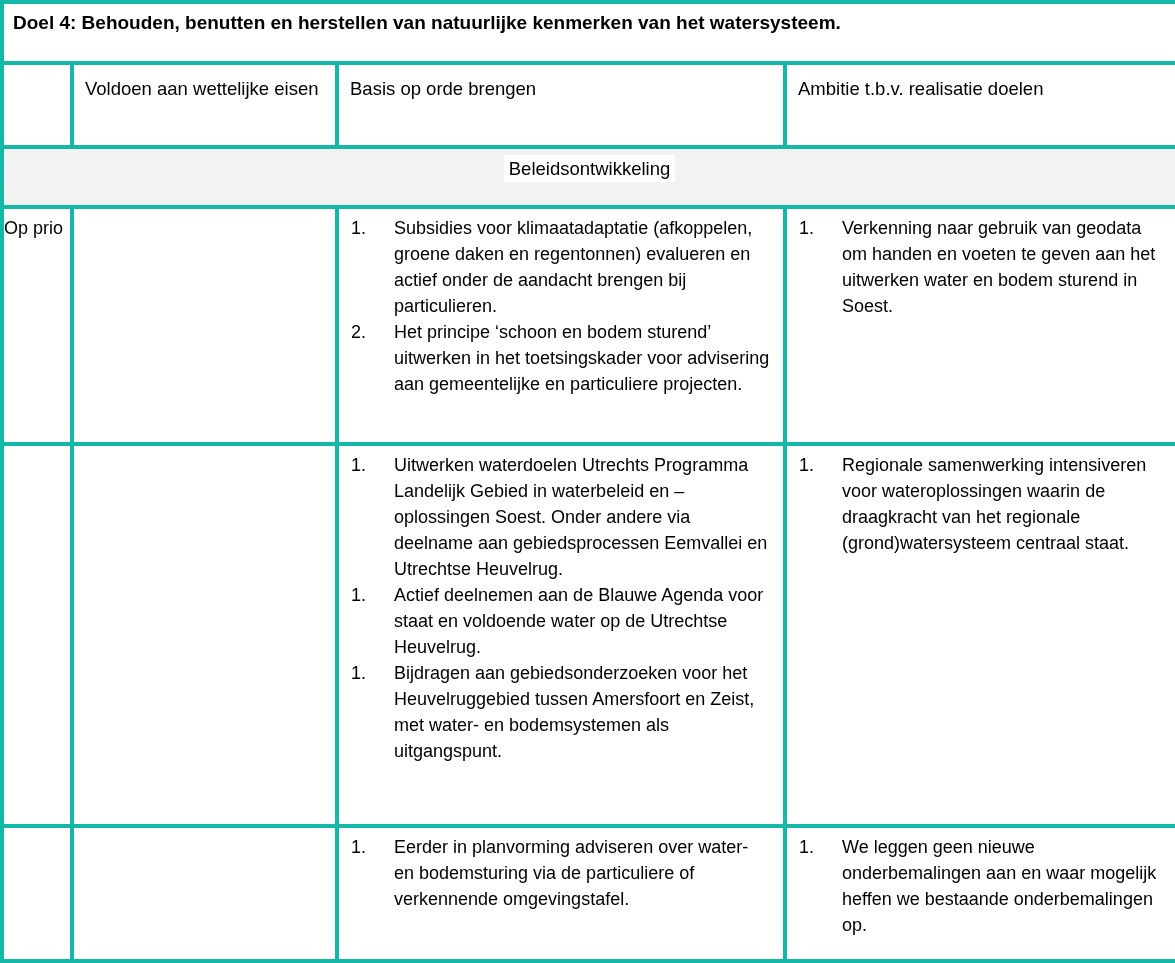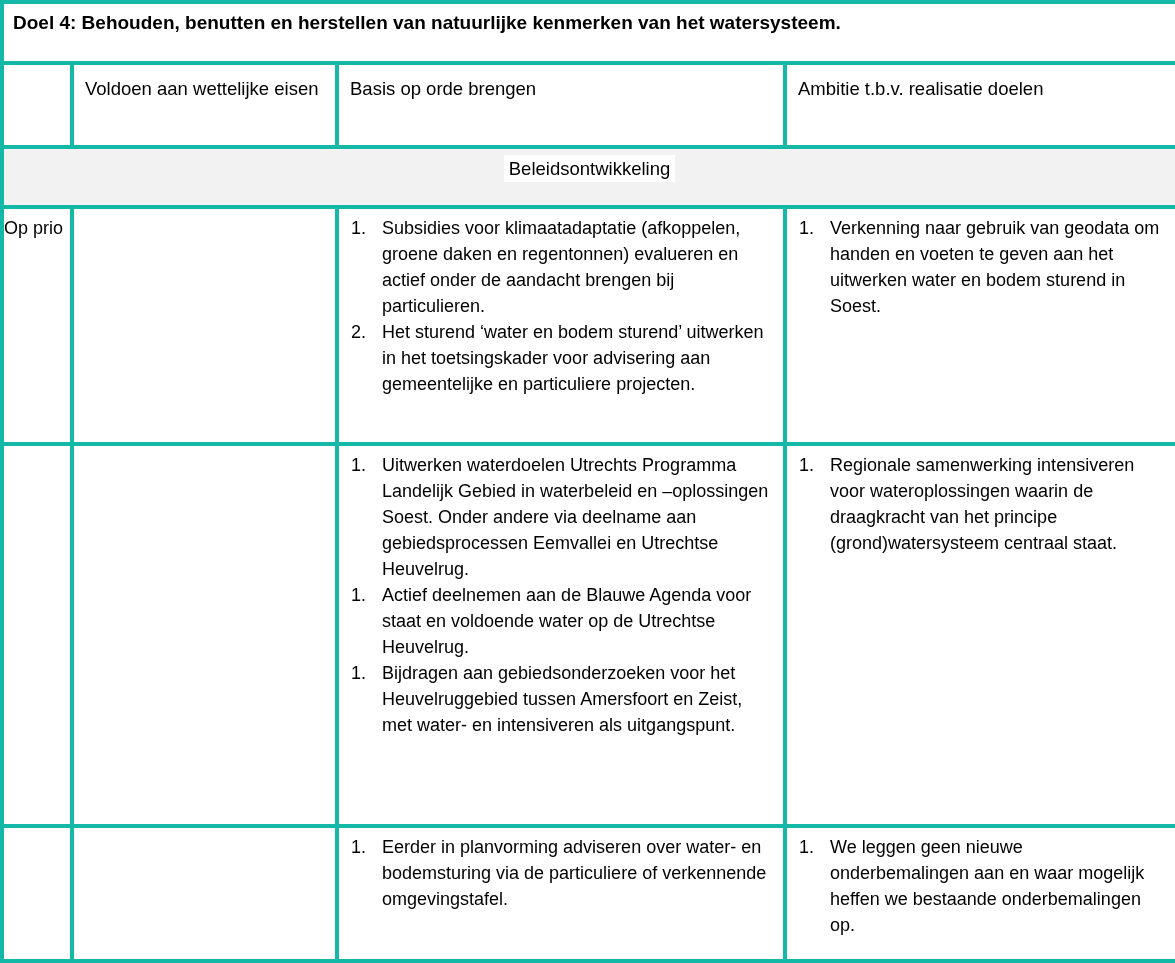--- a/index.html
+++ b/index.html
@@ -68,20 +68,21 @@
   tr.row-3 td { height: 121px; }
   td.prio-cell { padding-left: 13px; padding-right: 6px; }
   .li { display: flex; align-items: flex-start; }
   .li .num {
     flex: 0 0 43px;
     padding-left: 12px;
   }
   .li .txt {
     flex: 1 1 auto;
     padding-right: 4px;
+    margin-left: 12px;
   }
 </style>
 </head>
 <body>
 
 <div class="page">
   <table class="doc-table">
     <colgroup>
       <col style="width:70px">
       <col style="width:265px">
@@ -109,21 +110,21 @@
     <tr class="data-row row-1">
       <td class="prio-cell">Op prio</td>
       <td></td>
       <td>
         <div class="li">
           <span class="num">1.</span>
           <span class="txt">Subsidies voor klimaatadaptatie (afkoppelen, groene daken en regentonnen) evalueren en actief onder de aandacht brengen bij particulieren.</span>
         </div>
         <div class="li">
           <span class="num">2.</span>
-          <span class="txt">Het sturend ‘water en bodem sturend’ uitwerken in het toetsingskader voor advisering aan gemeentelijke en particuliere projecten.</span>
+          <span class="txt">Het principe ‘schoon en bodem sturend’ uitwerken in het toetsingskader voor advisering aan gemeentelijke en particuliere projecten.</span>
         </div>
       </td>
       <td>
         <div class="li">
           <span class="num">1.</span>
           <span class="txt">Verkenning naar gebruik van geodata om handen en voeten te geven aan het uitwerken water en bodem sturend in Soest.</span>
         </div>
       </td>
     </tr>
 
@@ -134,27 +135,27 @@
         <div class="li">
           <span class="num">1.</span>
           <span class="txt">Uitwerken waterdoelen Utrechts Programma Landelijk Gebied in waterbeleid en –oplossingen Soest. Onder andere via deelname aan gebiedsprocessen Eemvallei en Utrechtse Heuvelrug.</span>
         </div>
         <div class="li">
           <span class="num">1.</span>
           <span class="txt">Actief deelnemen aan de Blauwe Agenda voor staat en voldoende water op de Utrechtse Heuvelrug.</span>
         </div>
         <div class="li">
           <span class="num">1.</span>
-          <span class="txt">Bijdragen aan gebiedsonderzoeken voor het Heuvelruggebied tussen Amersfoort en Zeist, met water- en intensiveren als uitgangspunt.</span>
+          <span class="txt">Bijdragen aan gebiedsonderzoeken voor het Heuvelruggebied tussen Amersfoort en Zeist, met water- en bodemsystemen als uitgangspunt.</span>
         </div>
       </td>
       <td>
         <div class="li">
           <span class="num">1.</span>
-          <span class="txt">Regionale samenwerking intensiveren voor wateroplossingen waarin de draagkracht van het principe (grond)watersysteem centraal staat.</span>
+          <span class="txt">Regionale samenwerking intensiveren voor wateroplossingen waarin de draagkracht van het regionale (grond)watersysteem centraal staat.</span>
         </div>
       </td>
     </tr>
 
     <tr class="data-row row-3">
       <td></td>
       <td></td>
       <td>
         <div class="li">
           <span class="num">1.</span>

